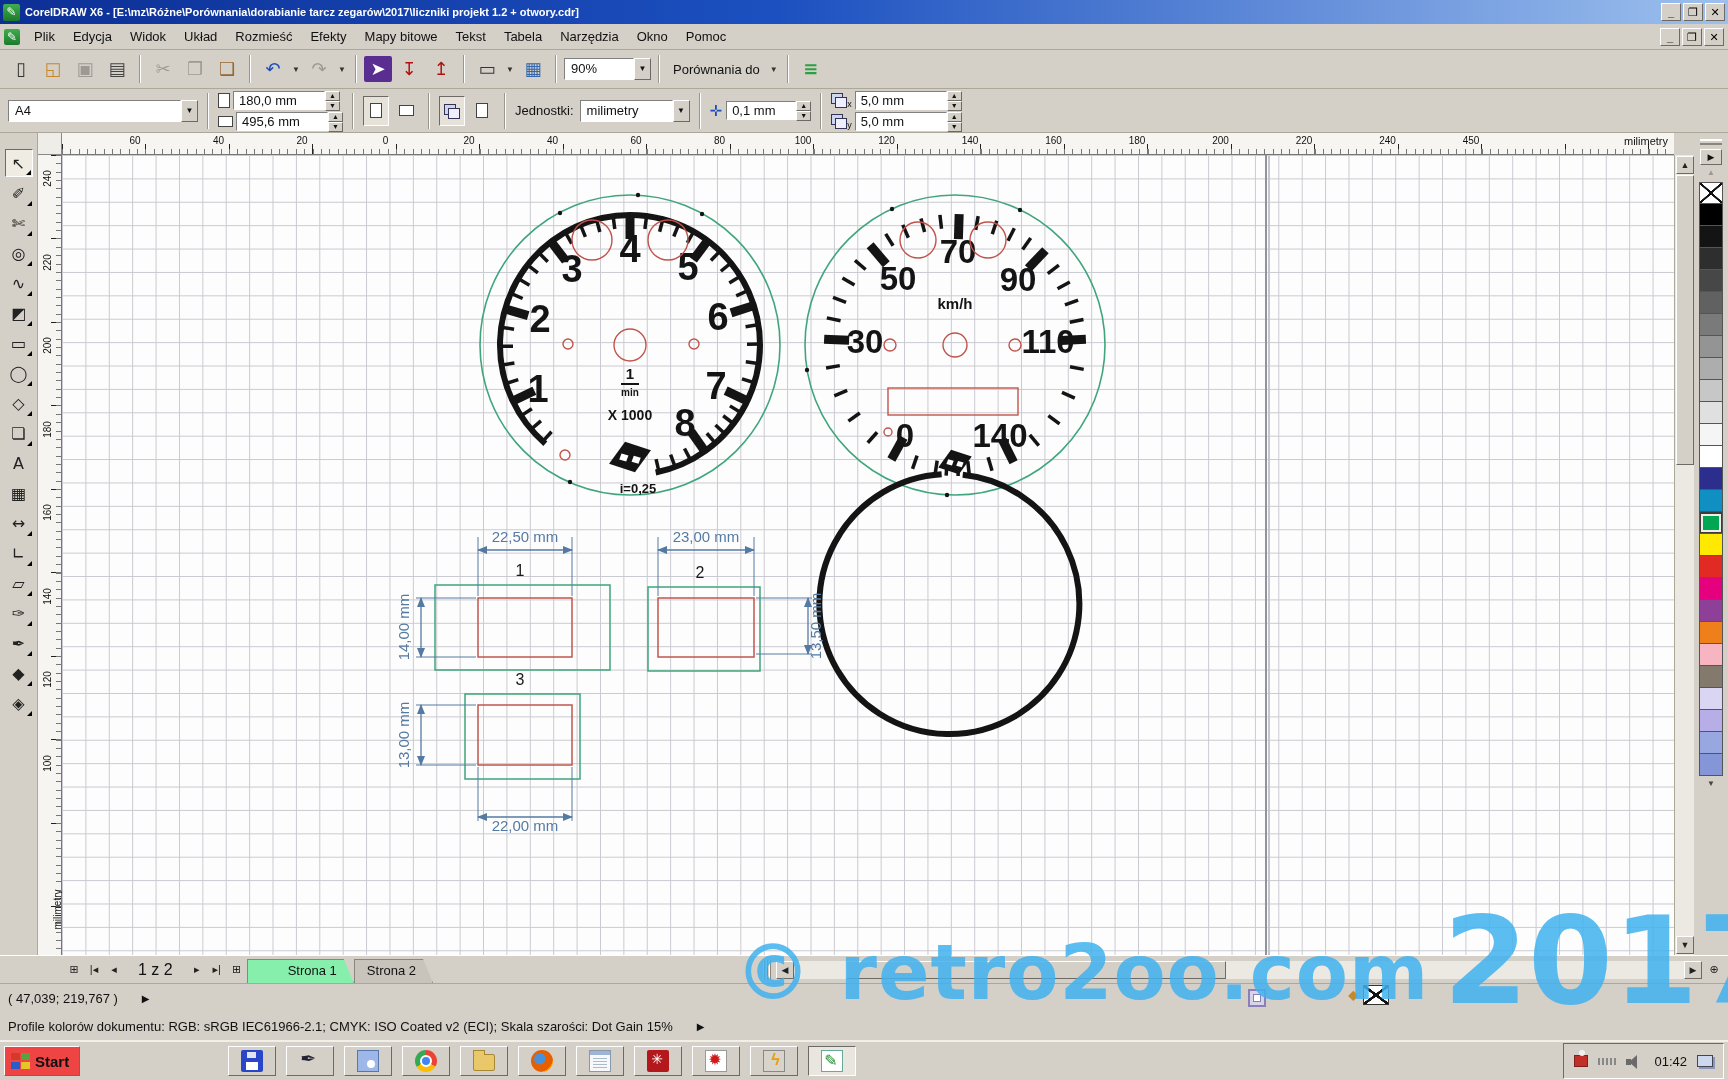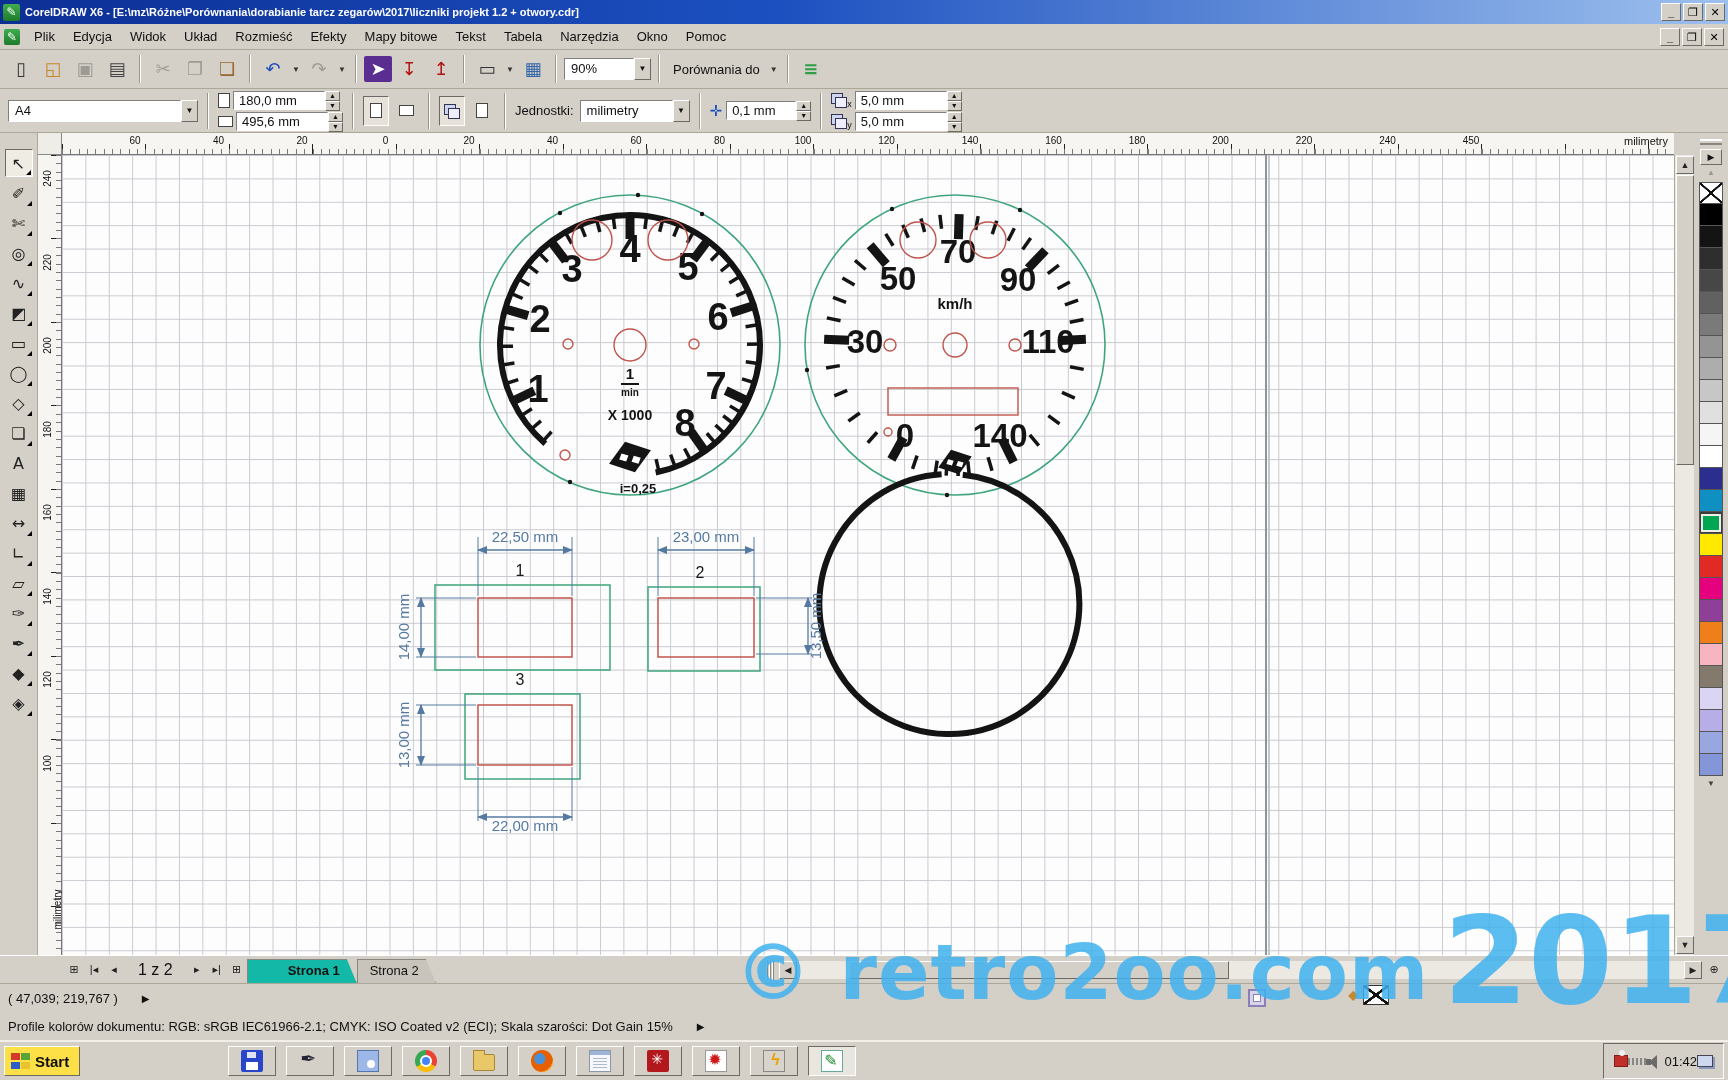--- a/index.html
+++ b/index.html
@@ -109,21 +109,21 @@
                linear-gradient(to bottom right,transparent 46%,#111 47%,#111 53%,transparent 54%); }
   .swatch.selected { outline:2px solid #efede8; outline-offset:-4px; box-shadow:0 0 0 2px #3c3c3c inset; }
 
   
   #tabrow { position:absolute; left:0; top:955px; width:1728px; height:28px; background:#d4d0c8; border-top:1px solid #fff; display:flex; align-items:center; }
   .navbtn { width:20px; height:22px; display:flex; align-items:center; justify-content:center; font-size:11px; color:#222; }
   .navlabel { padding:0 14px; font-size:16px; }
   .ptab { height:24px; padding:3px 16px 0 12px; font-size:13px; position:relative; margin-top:3px;
     clip-path:polygon(0 0,calc(100% - 10px) 0,100% 100%,0 100%);
     background:#c8c4bc; border:1px solid #8a867e; border-bottom:none; }
-  .ptab.active { background:#14b8a6; font-weight:bold;padding-left:40px; }
+  .ptab.active { background:#86efac; font-weight:normal;padding-left:40px; }
   .splitter { width:8px; height:20px; margin:0 3px; background:repeating-linear-gradient(90deg,#fff 0 1px,#8a867e 1px 2px,transparent 2px 3px); }
   #hscroll { flex:1; height:18px; margin:0 2px; position:relative; background:#ece9e2; }
   #hthumb { position:absolute; left:70px; top:0; width:380px; height:18px; border:1px solid; border-color:#fff #6d6a65 #6d6a65 #fff; background:#d4d0c8; }
   #hscroll .sbtn { position:absolute; top:0; }
 
   
   #status1 { position:absolute; left:0; top:983px; width:1728px; height:29px; background:#d4d0c8; border-top:1px solid #aca899;
     display:flex; align-items:center; padding:0 8px; }
   #status2 { position:absolute; left:0; top:1012px; width:1728px; height:28px; background:#d4d0c8;
     display:flex; align-items:center; padding:0 8px; }
@@ -137,21 +137,21 @@
   .nib { font-family:"DejaVu Sans",sans-serif; font-size:14px; color:#222; }
   .sw-x { width:26px; height:20px; border:1px solid #333; background:
     linear-gradient(to top right,transparent 45%,#111 46%,#111 54%,transparent 55%),
     linear-gradient(to bottom right,transparent 45%,#111 46%,#111 54%,transparent 55%),#fff; }
   .sw-black { width:26px; height:12px; border:1px solid #333; background:#000; }
 
   
   #taskbar { position:absolute; left:0; top:1040px; width:1728px; height:40px; background:#d4d0c8; border-top:2px solid #f2efe9;
     display:flex; align-items:center; padding:0 4px; gap:8px; }
   #startbtn { display:flex; align-items:center; gap:5px; height:30px; padding:0 10px 0 6px;
-    border:1px solid; border-color:#fff #6d6a65 #6d6a65 #fff; background:#fde047; font-weight:bold; font-size:15px; }
+    border:1px solid; border-color:#fff #6d6a65 #6d6a65 #fff; background:#ef4444; font-weight:bold; font-size:15px; }
   .flag { width:19px; height:16px; flex:none; background:
     linear-gradient(#d33b28 0 0) 0 0/9px 7px no-repeat,
     linear-gradient(#58a43a 0 0) 10px 0/9px 7px no-repeat,
     linear-gradient(#2b5dc8 0 0) 0 9px/9px 7px no-repeat,
     linear-gradient(#e9c32a 0 0) 10px 9px/9px 7px no-repeat; }
   #taskapps { display:flex; gap:10px; margin-left:140px; }
   .tapp { width:48px; height:30px; display:flex; align-items:center; justify-content:center;
     border:1px solid; border-color:#fff #6d6a65 #6d6a65 #fff; background:#d4d0c8; }
   .tapp.active { border-color:#6d6a65 #fff #fff #6d6a65; background:#e9e6df; }
   .ti { width:22px; height:22px; display:inline-block; position:relative; }
@@ -171,21 +171,21 @@
   .ti-notepad::after { content:""; position:absolute; left:3px; top:7px; right:3px; height:10px;
     background:repeating-linear-gradient(#aabbcc 0 1px,transparent 1px 3px); }
   .ti-acrobat { background:#b3181c; border-radius:2px; }
   .ti-acrobat::after { content:"✳"; font-family:"DejaVu Sans",sans-serif; color:#fff; font-size:14px; position:absolute; left:4px; top:1px; }
   .ti-photopaint { background:#fff; border:1px solid #999; }
   .ti-photopaint::after { content:"✹"; font-family:"DejaVu Sans",sans-serif; color:#d01818; font-size:16px; position:absolute; left:2px; top:-1px; }
   .ti-capture { background:#d8d4cc; border:1px solid #888; }
   .ti-capture::after { content:"ϟ"; color:#e8a000; font-weight:bold; font-size:16px; position:absolute; left:7px; top:0; }
   .ti-coreldraw { background:#fff; border:1px solid #6a9; }
   .ti-coreldraw::after { content:"✎"; font-family:"DejaVu Sans",sans-serif; color:#1a8a28; font-size:16px; position:absolute; left:2px; top:0; }
-  #tray { margin-left:auto; display:flex; align-items:center; height:36px; padding:0 10px;
+  #tray { margin-left:auto; display:flex; align-items:center; gap:10px; height:36px; padding:0 10px;
     border:1px solid; border-color:#6d6a65 #fff #fff #6d6a65; }
   .tray-red { width:14px; height:12px; background:#c03028; border:1px solid #802018; position:relative; }
   .tray-red::after { content:""; position:absolute; left:4px; top:-6px; width:6px; height:6px; background:#f0f0f0; border-radius:50%; }
   .tray-dots { width:18px; height:7px; background:repeating-linear-gradient(90deg,#888 0 2px,transparent 2px 4px); }
   .tray-speaker { position:relative; width:18px; height:15px; }
   .tray-speaker::before { content:""; position:absolute; left:0; top:5px; width:5px; height:6px; background:#6a6a6a; }
   .tray-speaker::after { content:""; position:absolute; left:3px; top:1px; border-top:7px solid transparent; border-bottom:7px solid transparent; border-right:8px solid #6a6a6a; }
   .tray-clock { font-size:13px; }
   .tray-net { width:16px; height:12px; background:#cdd8ee; border:1px solid #445; box-shadow:2px 2px 0 #8899bb; }
 

